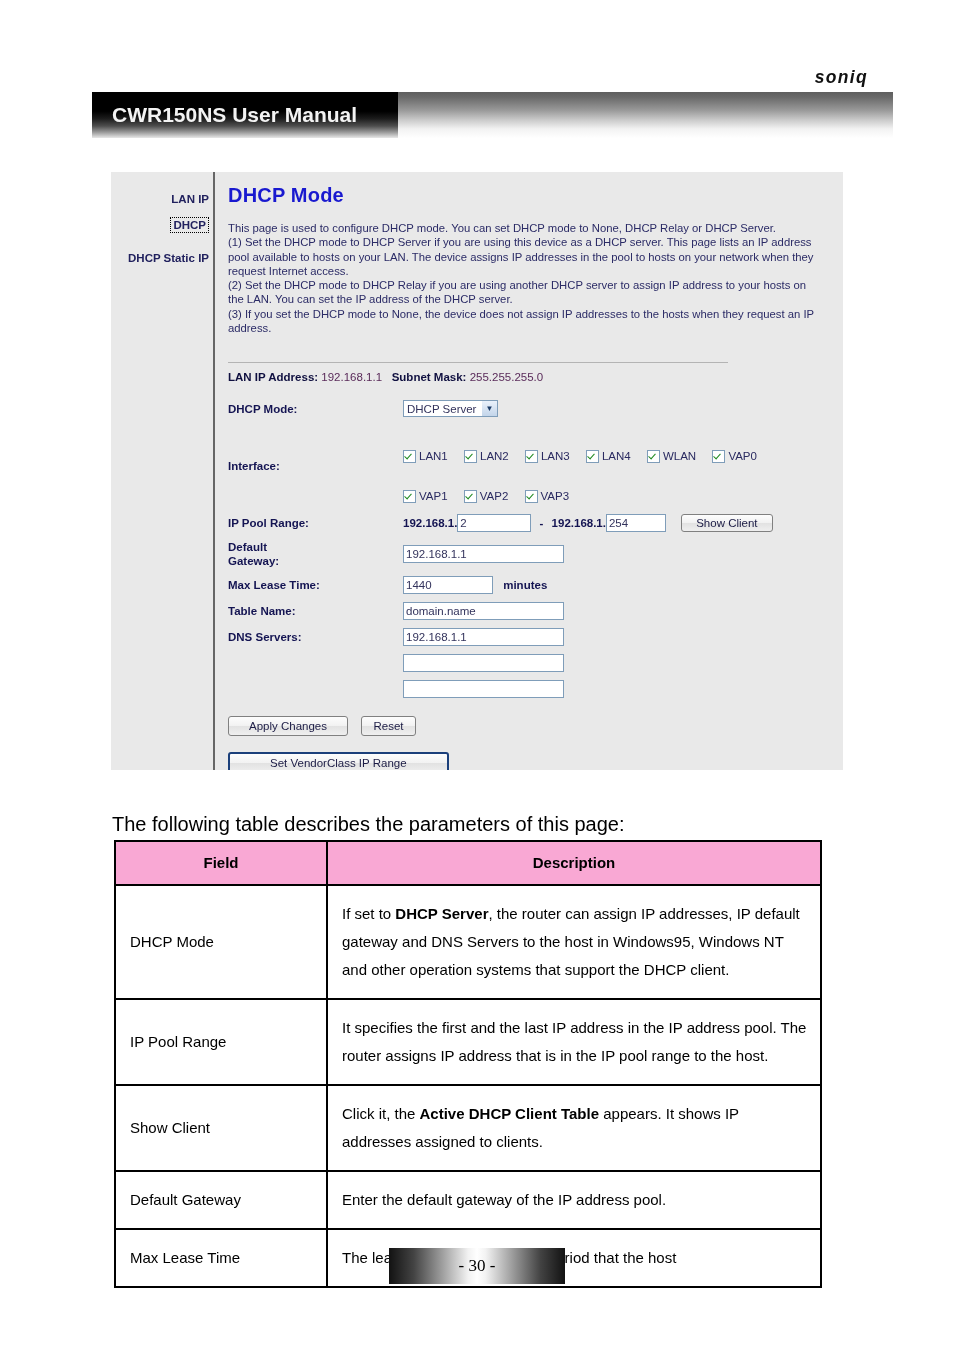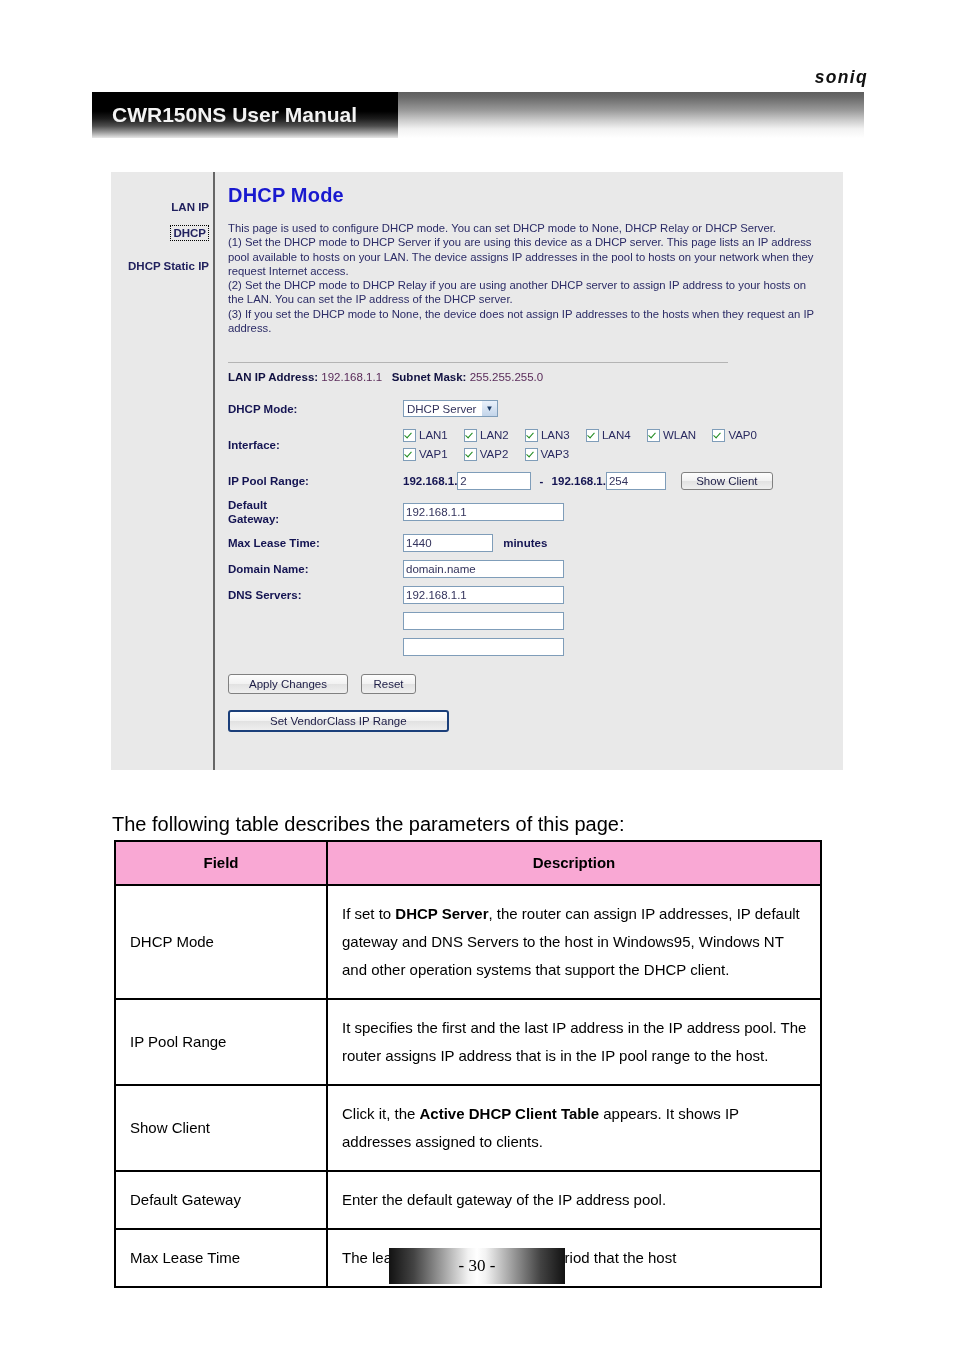--- a/index.html
+++ b/index.html
@@ -29,20 +29,21 @@
     color: #111111;
     transform: scaleX(0.92);
     transform-origin: right center;
   }
   .header-bar {
     position: absolute;
     left: 92px;
     top: 92px;
     width: 772px;
     height: 46px;
+    padding-left: 29px;
   }
   .header-bar-right {
     position: absolute;
     left: 0;
     top: 0;
     width: 100%;
     height: 100%;
     background: linear-gradient(to bottom,
         #5e5e5e 0%, #6a6a6a 12%, #9a9a9a 40%,
         #cdcdcd 62%, #f2f2f2 80%, #ffffff 100%);
@@ -77,21 +78,21 @@
     height: 598px;
     background: #e9e9e9;
     display: flex;
     overflow: hidden;
   }
   .shot-sidebar {
     width: 104px;
     flex: 0 0 104px;
     background: #e9e9e9;
     border-right: 2px solid #666666;
-    padding-top: 28px;
+    padding-top: 20px;
     box-sizing: border-box;
     text-align: right;
     padding-right: 4px;
   }
   .side-item {
     font-size: 11.5px;
     font-weight: bold;
     color: #21215e;
     margin-bottom: 9px;
     line-height: 14px;
@@ -186,21 +187,21 @@
     height: 15px;
     background: linear-gradient(to bottom, #eaf1fb, #c3d5ea);
     border-left: 1px solid #ffffff;
     display: flex;
     align-items: center;
     justify-content: center;
     font-size: 8px;
     color: #1b3b68;
     flex: 0 0 15px;
   }
-  .cbrow { line-height: 19px; white-space: nowrap; }
+  .cbrow { line-height: 19px; white-space: nowrap; margin-top: 21px; }
   .cbitem {
     display: inline-flex;
     align-items: center;
     margin-right: 13px;
     font-size: 11.5px;
     color: #2a2a60;
     vertical-align: middle;
   }
   .cbox {
     width: 11px;
@@ -444,21 +445,21 @@
 
       <tr>
         <td class="lbl">Max Lease Time:</td>
         <td>
           <span class="winput" style="width:84px;">1440</span>
           <span class="unitlbl">minutes</span>
         </td>
       </tr>
 
       <tr>
-        <td class="lbl">Domain Name:</td>
+        <td class="lbl">Table Name:</td>
         <td>
           <span class="winput" style="width:155px;">domain.name</span>
         </td>
       </tr>
 
       <tr>
         <td class="lbl">DNS Servers:</td>
         <td>
           <span class="winput" style="width:155px;">192.168.1.1</span>
         </td>

